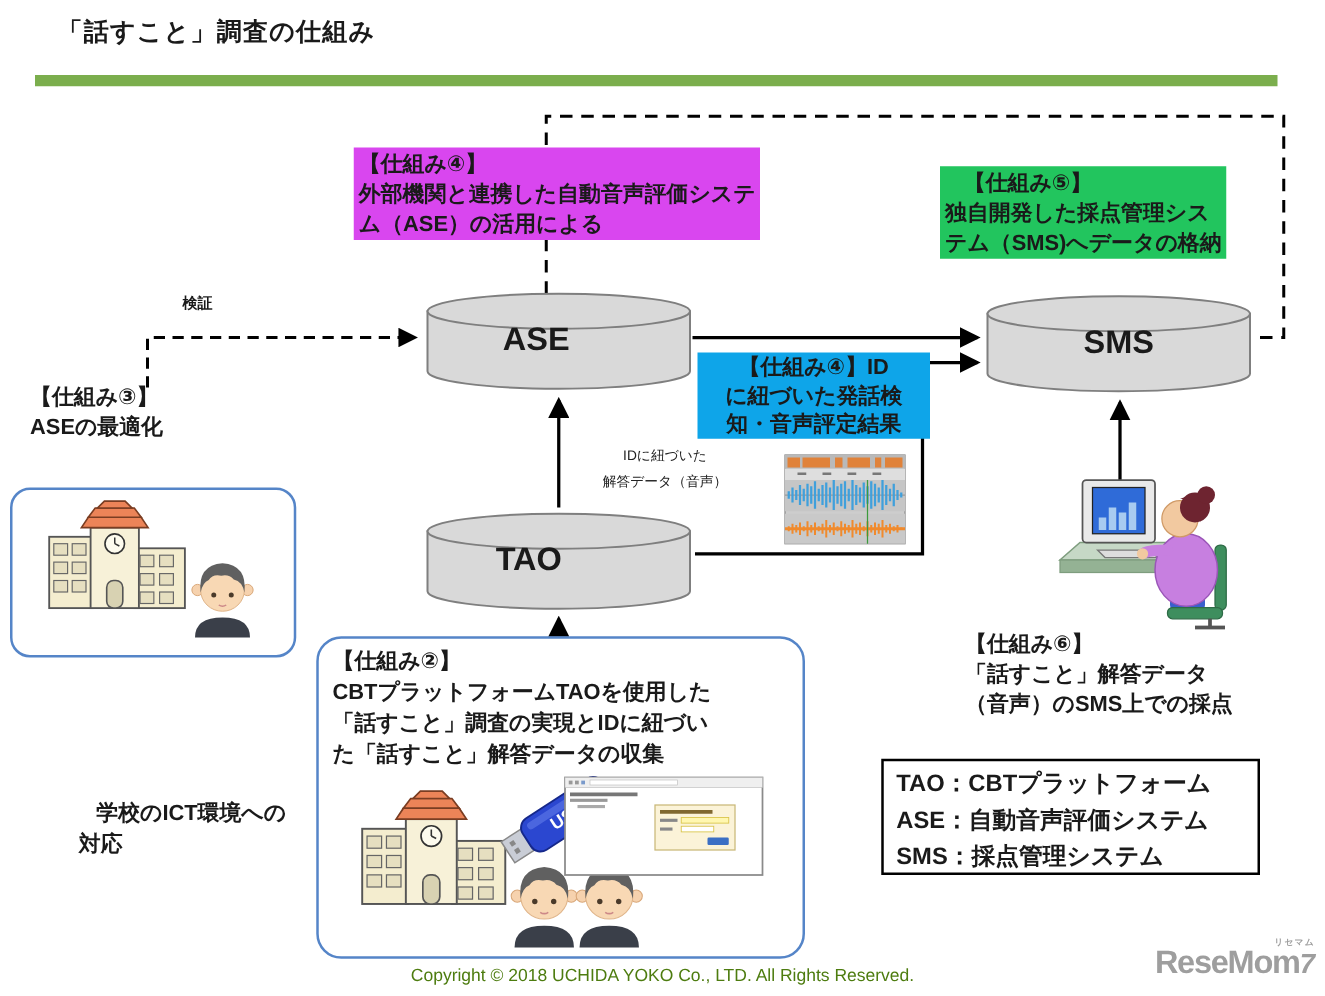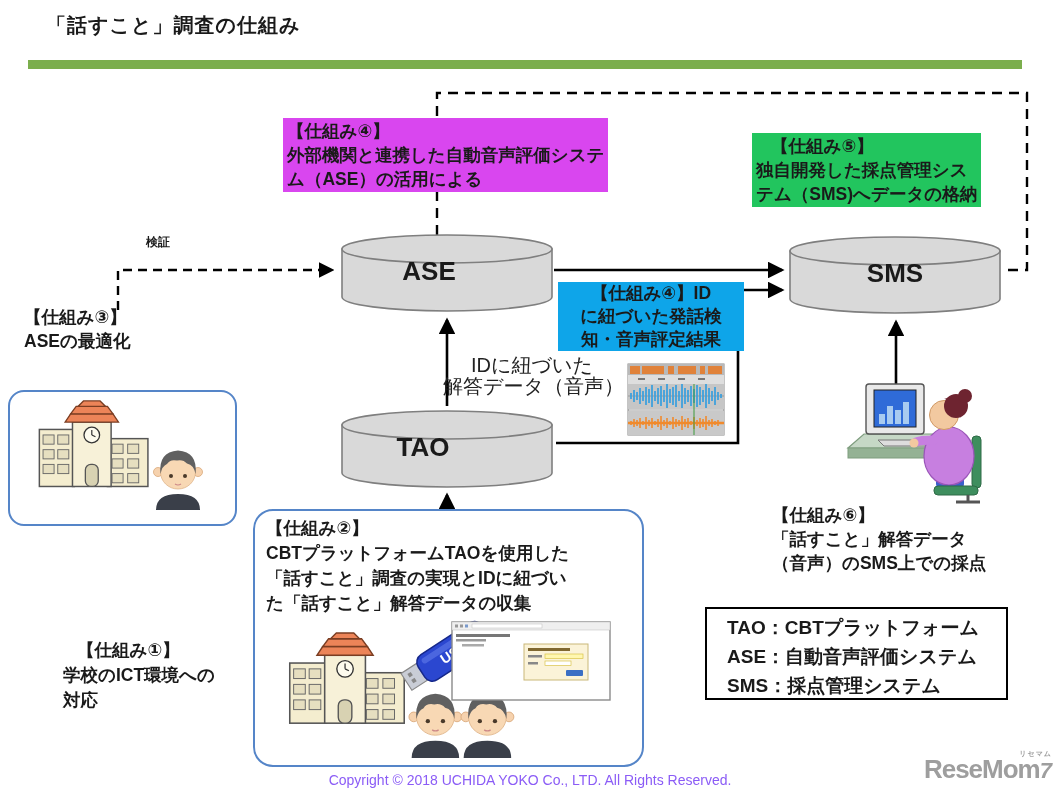--- a/index.html
+++ b/index.html
@@ -11,36 +11,36 @@
   #page-title{left:46px;top:12px;font-size:20px;font-weight:bold;letter-spacing:1px;}
   #green-bar{left:28px;top:60px;width:994px;height:9px;background:#7BAE4D;}
   svg.overlay{position:absolute;left:0;top:0;width:1060px;height:797px;}
   .tb{font-weight:bold;font-size:17.5px;line-height:24px;white-space:nowrap;}
   .tb .ln{white-space:nowrap;}
   #block-m4{left:283px;top:118px;background:#d946ef;padding:1px 4px;}
   #block-m5{left:752px;top:133px;background:#22c55e;padding:1px 4px;}
   #block-m5 .ln:first-child{padding-left:15px;}
   #block-m3{left:8px;top:305px;margin-left:16px;}
   #block-m4id{left:558px;top:282px;width:186px;text-align:center;line-height:23px;background:#0ea5e9;}
-  #block-iddata{left:443px;top:355px;width:178px;text-align:center;font-size:20px;line-height:21px;font-weight:normal;color:#222;}
+  #block-iddata{left:443px;top:355px;width:178px;text-align:center;font-size:11px;line-height:21px;font-weight:normal;color:#222;}
   #block-m2{left:266px;top:516px;line-height:25px;}
   #block-m1{left:63px;top:638px;line-height:25px;}
   #block-m1 .ln:first-child{padding-left:14px;}
   #block-m6{left:772px;top:503px;line-height:24px;}
   #kensho{left:146px;top:234px;font-size:12px;font-weight:bold;}
   .cyl-label{font-size:26px;font-weight:bold;transform:translateX(-50%);}
   #lbl-ase{left:429px;top:256px;}
   #lbl-sms{left:895px;top:258px;}
   #lbl-tao{left:423px;top:432px;}
   .blue-box{border:2px solid #5585C8;border-radius:16px;background:#fff;}
   #box3{left:8px;top:390px;width:225px;height:132px;}
   #box2{left:253px;top:509px;width:387px;height:254px;border-radius:20px;}
   #legend-box{left:705px;top:607px;width:303px;height:93px;border:2.5px solid #000;background:#fff;
-    font-size:19px;font-weight:bold;line-height:29px;padding:4px 0 0 20px;box-sizing:border-box;white-space:nowrap;}
-  #copyright{left:0;top:772px;width:1060px;text-align:center;font-size:14px;color:#8b5cf6;}
+    font-size:19px;font-weight:bold;line-height:29px;padding:4px 0 0 10px;box-sizing:border-box;white-space:nowrap;}
+  #copyright{left:0;top:772px;width:1060px;text-align:center;font-size:14px;color:#4d7c0f;}
   #logo{right:8px;top:754px;position:absolute;color:#9E9E9E;font-weight:bold;}
   #logo .ruby{position:absolute;top:-5px;right:0;font-size:7px;letter-spacing:1px;color:#9E9E9E;}
   #logo .main{font-size:26px;letter-spacing:-1px;}
   #logo .mark{font-size:22px;font-style:italic;}
   .z2{z-index:2;}
 </style>
 </head>
 <body>
 
 <div id="slide">
@@ -282,21 +282,20 @@
   </div>
 
   <div class="abs tb z2" id="block-m2">
     <div class="ln">【仕組み②】</div>
     <div class="ln">CBTプラットフォームTAOを使用した</div>
     <div class="ln">「話すこと」調査の実現とIDに紐づい</div>
     <div class="ln">た「話すこと」解答データの収集</div>
   </div>
 
   <div class="abs tb z2" id="block-m1">
-    <div class="ln">【仕組み①】</div>
     <div class="ln">学校のICT環境への</div>
     <div class="ln">対応</div>
   </div>
 
   <div class="abs tb z2" id="block-m6">
     <div class="ln">【仕組み⑥】</div>
     <div class="ln">「話すこと」解答データ</div>
     <div class="ln">（音声）のSMS上での採点</div>
   </div>
 

